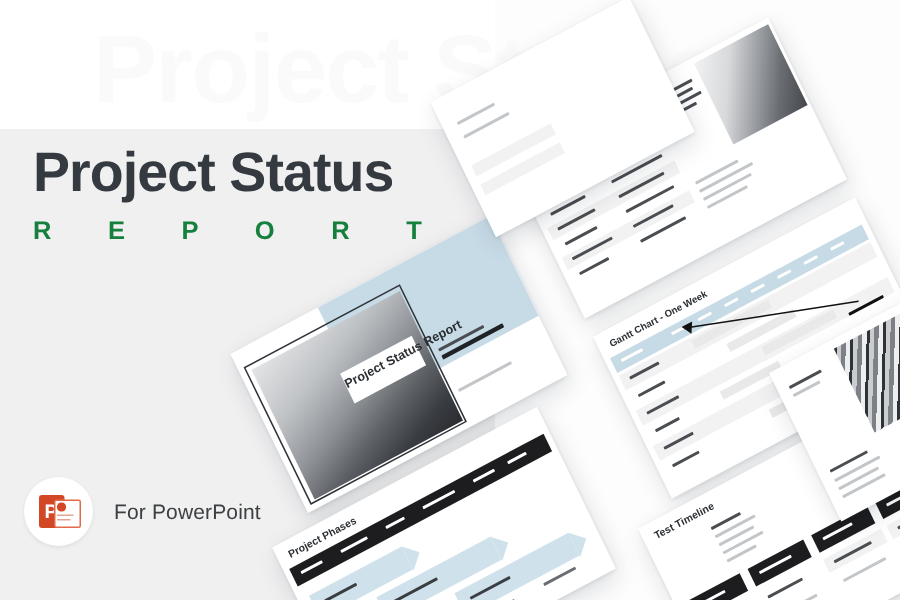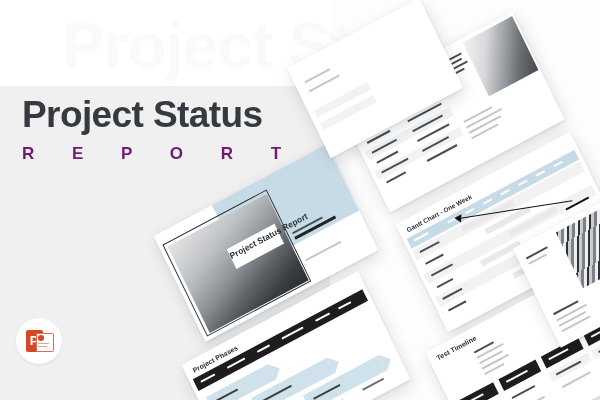--- a/index.html
+++ b/index.html
@@ -26,21 +26,21 @@
     text-shadow:0 0 0 #fff;
   }
 
   
   .title-block{position:absolute;left:22px;top:96px;}
   .title-main{
     font-size:37px;font-weight:bold;color:#343a40;
     letter-spacing:-0.6px;line-height:1.05;white-space:nowrap;
   }
   .title-sub{
-    margin-top:9px;font-size:17px;font-weight:bold;color:#701a75;
+    margin-top:9px;font-size:17px;font-weight:bold;color:#15803d;
     letter-spacing:16.5px;white-space:nowrap;
   }
 
   
   .ppt-row{position:absolute;left:16px;top:318px;display:flex;align-items:center;}
   .ppt-circle{
     width:46px;height:46px;border-radius:50%;background:#ffffff;
     display:flex;align-items:center;justify-content:center;
     box-shadow:0 1px 3px rgba(0,0,0,.08);
   }
@@ -299,15 +299,16 @@
     <div class="ppt-circle">
       <div class="ppt-mark">
         <div class="ppt-sq">P</div>
         <div class="ppt-card">
           <div class="pie"></div>
           <div class="ln" style="top:9px;width:11px;"></div>
           <div class="ln" style="top:12px;width:9px;"></div>
         </div>
       </div>
     </div>
+    <div class="ppt-label">For PowerPoint</div>
   </div>
 
 </div>
 
 </body></html>

